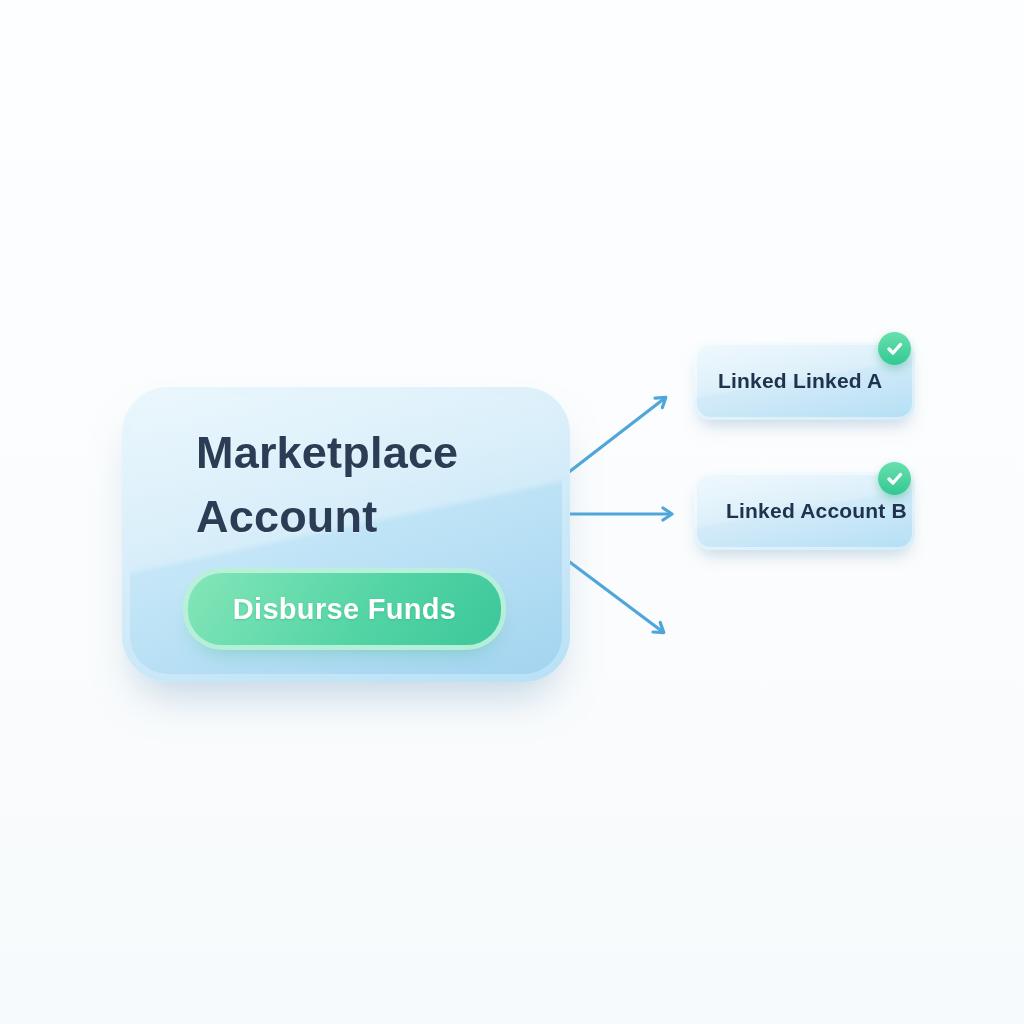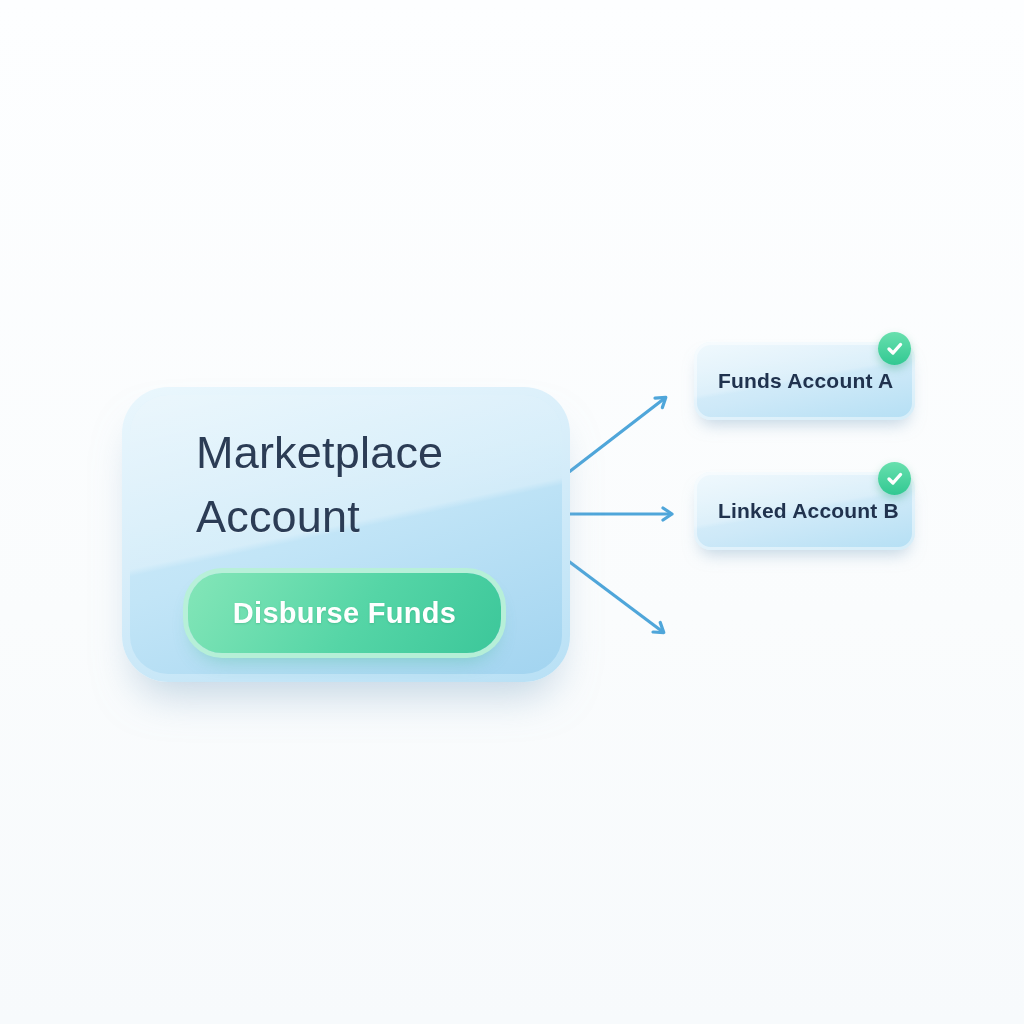--- a/index.html
+++ b/index.html
@@ -26,26 +26,26 @@
     position: absolute; inset: 8px; border-radius: 38px; overflow: hidden;
     background: linear-gradient(160deg, #D6EEFA 0%, #C2E5F7 48%, #A2D4F0 100%);
   }
   .main-card-inner::after {
     content: ""; position: absolute; inset: 0;
     background: linear-gradient(168deg, rgba(255,255,255,0.50) 0%, rgba(255,255,255,0.30) 47%, rgba(255,255,255,0.0) 49%);
     pointer-events: none;
   }
   .main-title {
     position: absolute; left: 74px; top: 34px; width: 330px; z-index: 2;
-    font-size: 45px; line-height: 64px; font-weight: normal;
+    font-size: 45px; line-height: 64px; font-weight: bold;
     color: #2B3C55; letter-spacing: 0.2px;
     text-shadow: 0 1px 1px rgba(255,255,255,0.35);
   }
   .disburse-btn {
-    position: absolute; left: 66px; top: 186px; width: 313px; height: 80px; z-index: 2;
+    position: absolute; left: 66px; top: 186px; width: 313px; height: 72px; z-index: 2;
     border: none; border-radius: 34px; cursor: pointer;
     background: linear-gradient(125deg, #84E6B8 0%, #55D5A6 55%, #3CC79A 100%);
     box-shadow: 0 0 0 5px rgba(183, 240, 215, 0.95), 0 12px 20px -6px rgba(62, 183, 141, 0.45);
     color: #FFFFFF; font-family: inherit; font-size: 29px; font-weight: bold; letter-spacing: 0.3px;
     text-shadow: 0 1px 2px rgba(40, 150, 110, 0.35);
   }
 
   
   .linked-card {
     position: absolute; left: 694px; width: 221px; height: 78px;
@@ -54,21 +54,21 @@
     box-shadow: inset 0 0 0 3px rgba(255,255,255,0.45),
                 0 10px 16px -6px rgba(148, 181, 206, 0.55);
     display: flex; align-items: center; padding-left: 24px;
   }
   .linked-card::after {
     content: ""; position: absolute; inset: 0; border-radius: 17px;
     background: linear-gradient(170deg, rgba(255,255,255,0.45) 0%, rgba(255,255,255,0.22) 46%, rgba(255,255,255,0.0) 50%);
     pointer-events: none;
   }
   .linked-card.row-a { top: 342px; }
-  .linked-card.row-b { top: 472px; }
+  .linked-card.row-b { top: 472px; justify-content: center; }
   .linked-card.row-c { top: 603px; }
   .linked-label {
     font-size: 21px; font-weight: bold; color: #20324E; letter-spacing: 0.2px; z-index: 1;
   }
   .status-badge {
     position: absolute; top: -10px; right: 4px; width: 33px; height: 33px;
     border-radius: 50%; z-index: 2;
     background: linear-gradient(180deg, #68E0AE 0%, #32C892 100%);
     box-shadow: 0 4px 9px rgba(52, 172, 128, 0.38);
     display: flex; align-items: center; justify-content: center;
@@ -90,21 +90,21 @@
     <line x1="567" y1="560" x2="663" y2="632" stroke="#4FA6DA" stroke-width="3.2" stroke-linecap="round" marker-end="url(#arrowhead)"></line>
   </svg>
 
   <div class="main-card">
     <div class="main-card-inner"></div>
     <h1 class="main-title">Marketplace Account</h1>
     <button class="disburse-btn">Disburse Funds</button>
   </div>
 
   <div class="linked-card row-a">
-    <span class="linked-label">Funds Account A</span>
+    <span class="linked-label">Linked Linked A</span>
     <span class="status-badge">
       <svg width="19" height="19" viewBox="0 0 19 19">
         <polyline points="4,10 8,14 15.5,5.5" fill="none" stroke="#FFFFFF" stroke-width="3.4" stroke-linecap="round" stroke-linejoin="round"></polyline>
       </svg>
     </span>
   </div>
 
   <div class="linked-card row-b">
     <span class="linked-label">Linked Account B</span>
     <span class="status-badge">

